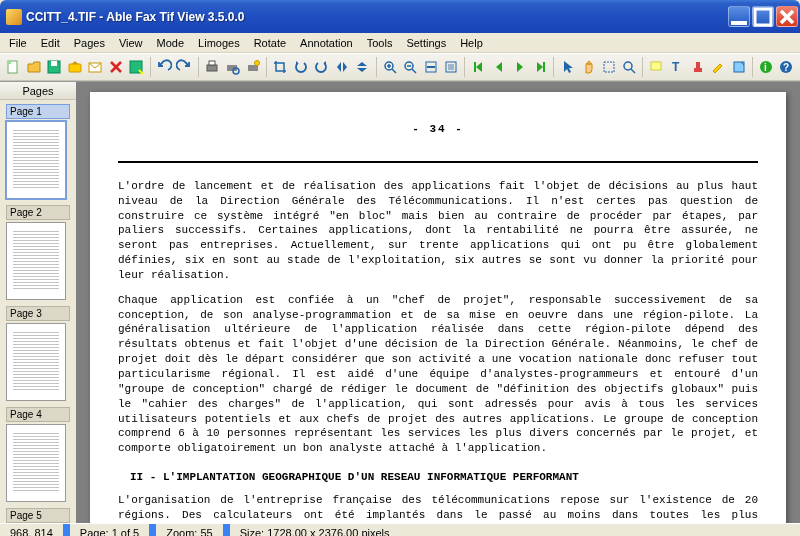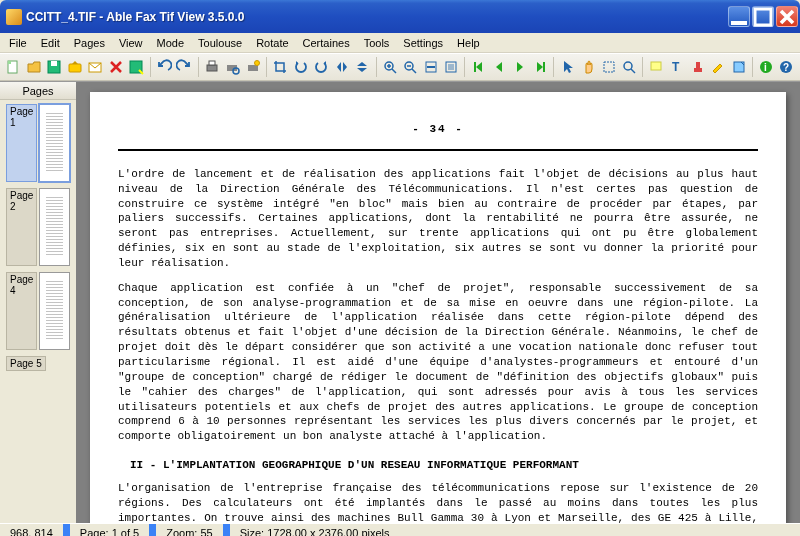--- a/index.html
+++ b/index.html
@@ -14,29 +14,29 @@
 .menubar { height: 20px; background: #ece9d8; display: flex; align-items: center; padding: 0 2px; border-bottom: 1px solid #d6d2c2; }
 .menubar span { padding: 2px 7px; cursor: default; }
 .toolbar { height: 28px; background: linear-gradient(to bottom,#f4f3ee,#e8e5d8); display: flex; align-items: center; padding: 0 4px; gap: 2px; border-top: 1px solid #fff; border-bottom:1px solid #c6c3b4; }
 .tb { width: 22px; height: 22px; display: flex; align-items: center; justify-content: center; border: 1px solid transparent; border-radius: 3px; }
 .tb svg { width: 16px; height: 16px; }
 .sep { width:1px; height:20px; background:#c6c3b4; margin:0 2px; }
 .content { display:flex; height: calc(536px - 27px - 20px - 28px - 19px); background:#808080; border-top:1px solid #999; }
 .sidebar { width: 76px; background:#ece9d8; display:flex; flex-direction:column; }
 .sidebar-header { height:18px; background:linear-gradient(to bottom,#f6f5f0,#e2ded0); font-size:11px; display:flex; align-items:center; justify-content:center; border-bottom:1px solid #c6c3b4; }
 .thumbs { flex:1; overflow-y:auto; padding:4px 6px; display:flex; flex-direction:column; gap:6px; background:#ece9d8; }
-.thumb { display:flex; flex-direction:row; gap:2px; }
+.thumb { display:flex; flex-direction:column; gap:2px; }
 .thumb-label { font-size:10px; background:#dcd8c8; padding:1px 3px; border:1px solid #b9b5a3; }
 .thumb.selected .thumb-label { background:#c1d2ee; border-color:#7a9ede; }
 .thumb-img { width:60px; height:78px; background:white; border:1px solid #999; position:relative; overflow:hidden; }
 .thumb-img .lines { position:absolute; left:6px; right:6px; top:8px; bottom:8px; background: repeating-linear-gradient(to bottom, #888 0, #888 1px, transparent 1px, transparent 3px); opacity:.5; }
 .thumb.selected .thumb-img { border-color:#7a9ede; outline:1px solid #7a9ede; }
 .viewer { flex:1; background:#808080; padding:10px; overflow:auto; }
 .page { background:white; margin:0 auto; width: calc(100% - 8px); min-height: 100%; box-shadow:2px 2px 6px rgba(0,0,0,.4); padding: 30px 28px 20px; font-family: "Courier New", monospace; font-size: 11px; line-height:1.35; color:#000; }
-.pagenum { text-align:center; margin-bottom:12px; font-weight:bold; letter-spacing:2px;}
+.pagenum { text-align:center; margin-bottom:24px; font-weight:bold; letter-spacing:2px;}
 .page hr { border:none; border-top:2px solid #000; margin-bottom:16px; }
 .page p { text-align:justify; margin-bottom:10px; }
 .page h3 { font-weight:bold; margin:14px 12px 8px; font-size:11px; }
 .statusbar { height:19px; background:#ece9d8; display:flex; align-items:center; font-size:11px; border-top:1px solid #fff; }
 .statusbar .cell { padding:0 10px; border-right:7px solid #3b82f6; height:100%; display:flex; align-items:center; }
 
 .viewer::-webkit-scrollbar, .thumbs::-webkit-scrollbar { width:16px; }
 .viewer::-webkit-scrollbar-track, .thumbs::-webkit-scrollbar-track { background:#e8e5d8; }
 .viewer::-webkit-scrollbar-thumb, .thumbs::-webkit-scrollbar-thumb { background:#c6c3b4; border:1px solid #999; }
 </style>
@@ -64,23 +64,23 @@
     </div>
   </div>
 </div>
 
 <div class="menubar">
   <span>File</span>
   <span>Edit</span>
   <span>Pages</span>
   <span>View</span>
   <span>Mode</span>
-  <span>Toulouse</span>
+  <span>Limoges</span>
   <span>Rotate</span>
-  <span>Certaines</span>
+  <span>Annotation</span>
   <span>Tools</span>
   <span>Settings</span>
   <span>Help</span>
 </div>
 
 <div class="toolbar">
   <div class="tb">
       <svg>
         <rect x="3" y="2" width="9" height="12" fill="#fff" stroke="#6a6"></rect>
         <path d="M3 2 L6 2 L6 5 L3 5 Z" fill="#9d9"></path>
@@ -303,20 +303,26 @@
             <div class="lines"></div>
           </div>
       </div>
       <div class="thumb">
         <div class="thumb-label">Page 2</div>
         <div class="thumb-img">
             <div class="lines"></div>
           </div>
       </div>
       <div class="thumb">
+        <div class="thumb-label">Page 3</div>
+        <div class="thumb-img">
+            <div class="lines"></div>
+          </div>
+      </div>
+      <div class="thumb">
         <div class="thumb-label">Page 4</div>
         <div class="thumb-img">
             <div class="lines"></div>
           </div>
       </div>
       <div class="thumb">
         <div class="thumb-label">Page 5</div>
 
       </div>
     </div>

